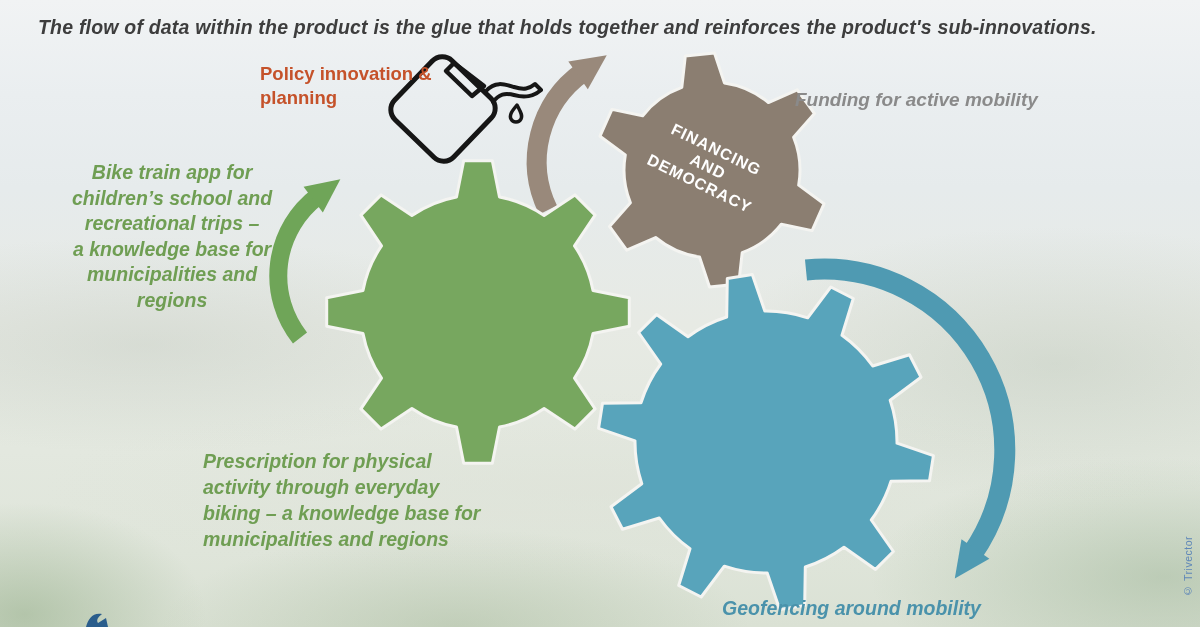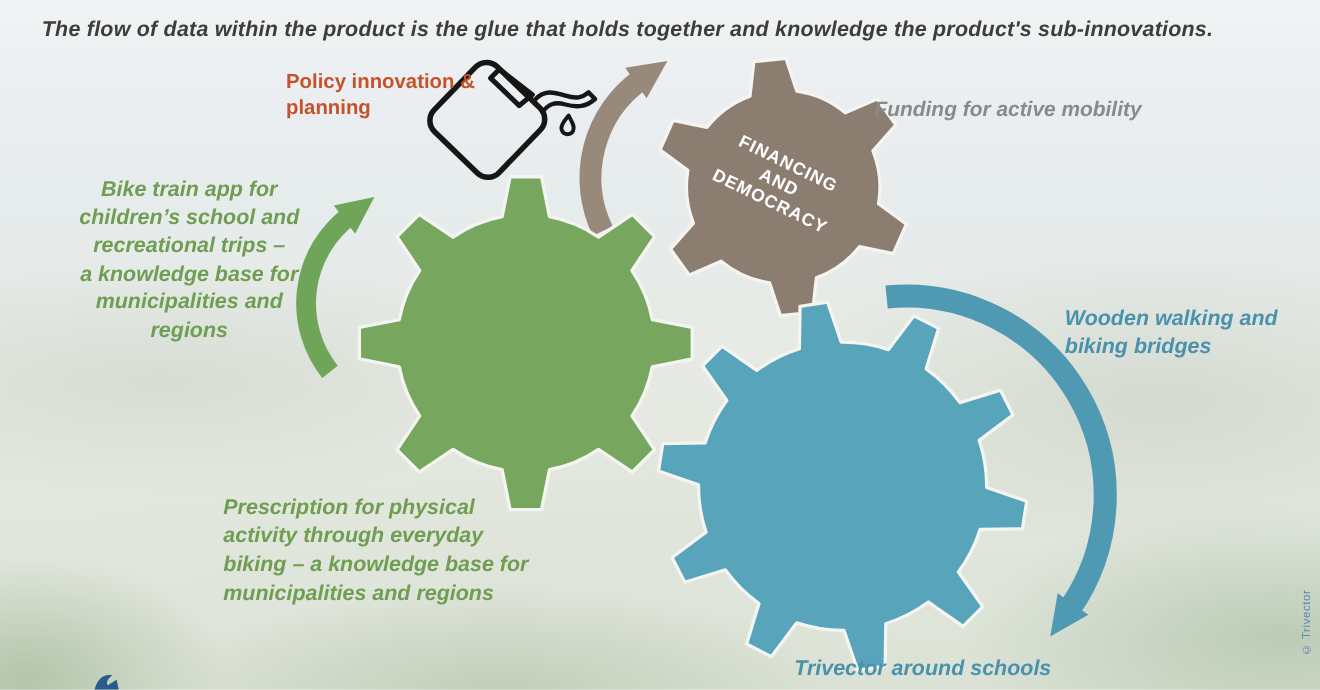--- a/index.html
+++ b/index.html
@@ -78,42 +78,40 @@
     <g fill="none" stroke-linejoin="round" stroke-linecap="round" stroke="#161616">
       <rect x="402" y="68" width="82" height="82" rx="14" stroke-width="5" transform="rotate(44 443 109)"></rect>
       <path d="M454 63 L484 86 L472 96 L446 71 Z" stroke-width="4.5"></path>
       <path d="M486 91 C495 81 504 84 514 87 C524 90 529 89 535 84 L541 90 C533 97 525 98 514 95 C505 92.5 499 94 493 102" stroke-width="4"></path>
       <path d="M517 105 C520 111 523 115 521 119 C519 123 513 123 511 119 C509 115 512 111 517 105 Z" stroke-width="3.5"></path>
     </g>
 
     <path d="M86 627 C88 619 93 612 102 614 C98 617 96 620 98 623 L106 618 L108 627 Z" fill="#2a5d8c"></path>
   </svg>
 
-  <div class="title" style="color: rgb(61, 61, 61);">The flow of data within the product is the glue that holds together and knowledge the product's sub-innovations.</div>
+  <div class="title" style="color: rgb(61, 61, 61);">The flow of data within the product is the glue that holds together and reinforces the product's sub-innovations.</div>
 
   <div class="ann" id="policy" style="color: rgb(197, 82, 42);">Policy innovation &amp;
 planning</div>
 
   <div class="ann it" id="funding" style="color: rgb(138, 138, 138);">Funding for active mobility</div>
 
   <div class="ann it" id="bike" style="color: rgb(111, 158, 83);">Bike train app for
 children’s school and
 recreational trips –
 a knowledge base for
 municipalities and
 regions</div>
 
   <div class="ann it" id="prescription" style="color: rgb(111, 158, 83);">Prescription for physical
 activity through everyday
 biking – a knowledge base for
 municipalities and regions</div>
 
-  <div class="ann it" id="wooden" style="color: rgb(74, 146, 171);">Wooden walking and
-biking bridges</div>
 
-  <div class="ann it" id="geo" style="color: rgb(74, 146, 171);">Trivector around schools</div>
+  <div class="ann it" id="geo" style="color: rgb(74, 146, 171);">Geofencing around mobility</div>
 
   <div id="credit" style="color: rgb(95, 135, 184);">© Trivector</div>
 
   <div class="gear-label" id="lab-brown">FINANCING
 AND
 DEMOCRACY</div>
 </div>
 
 </body></html>

